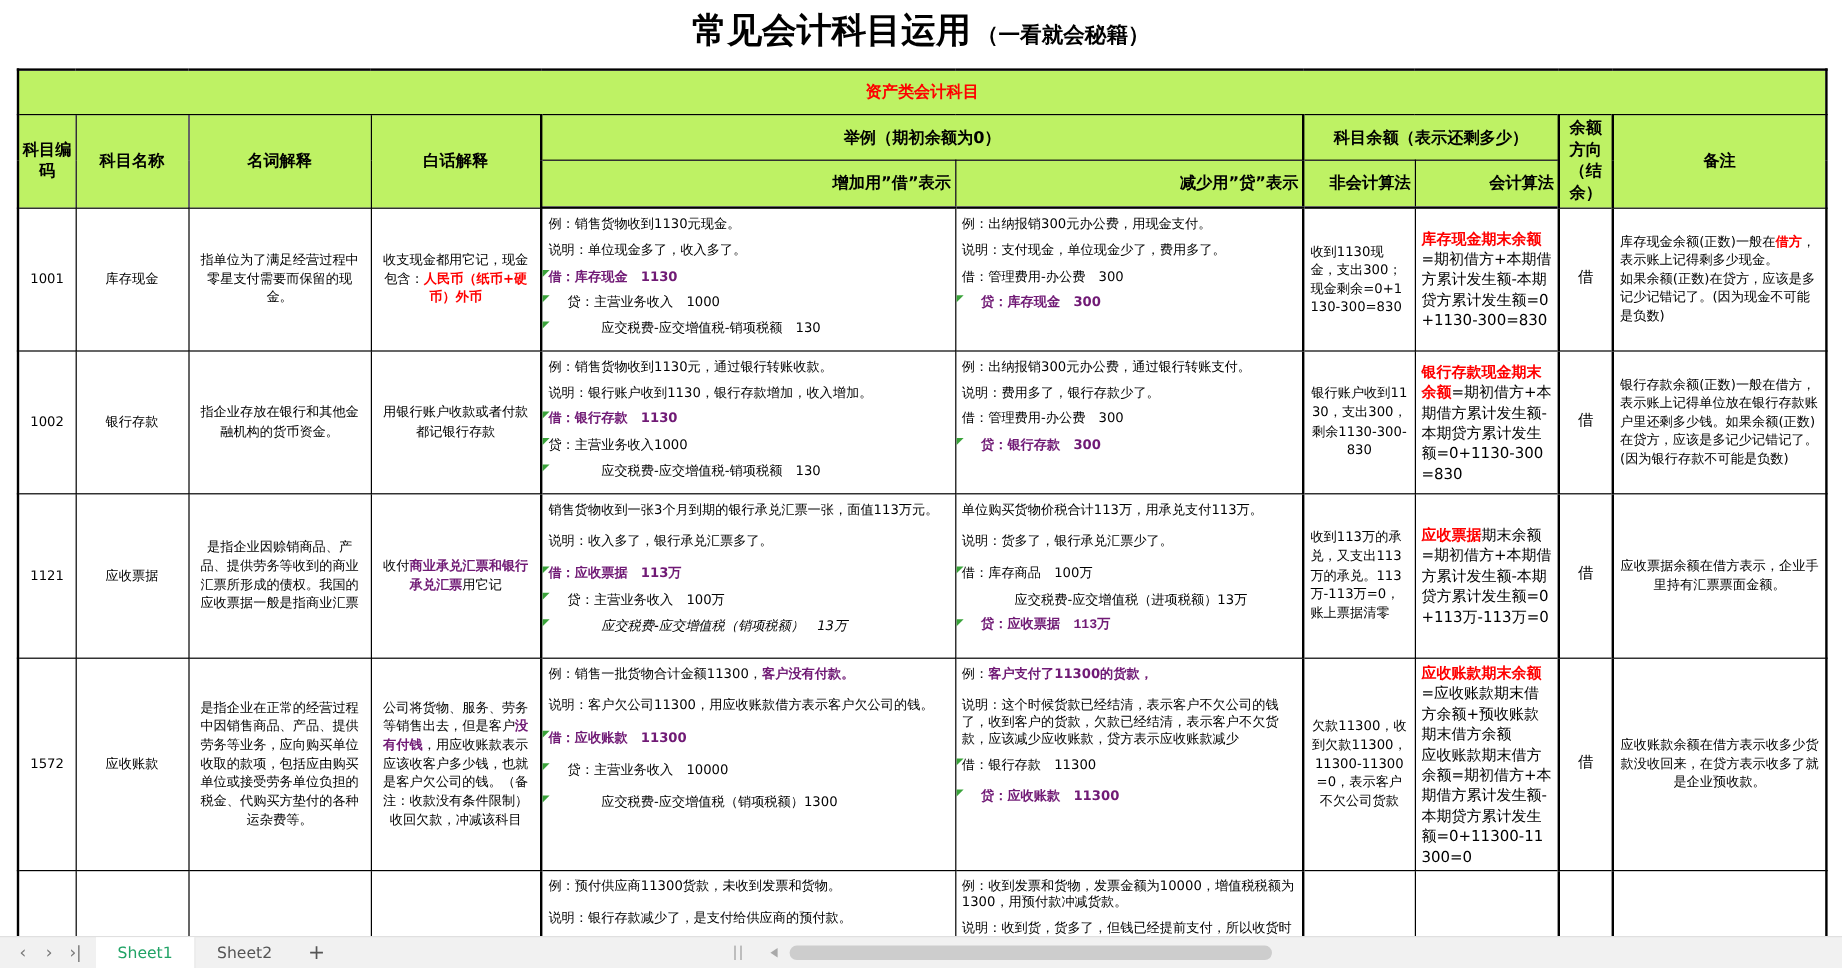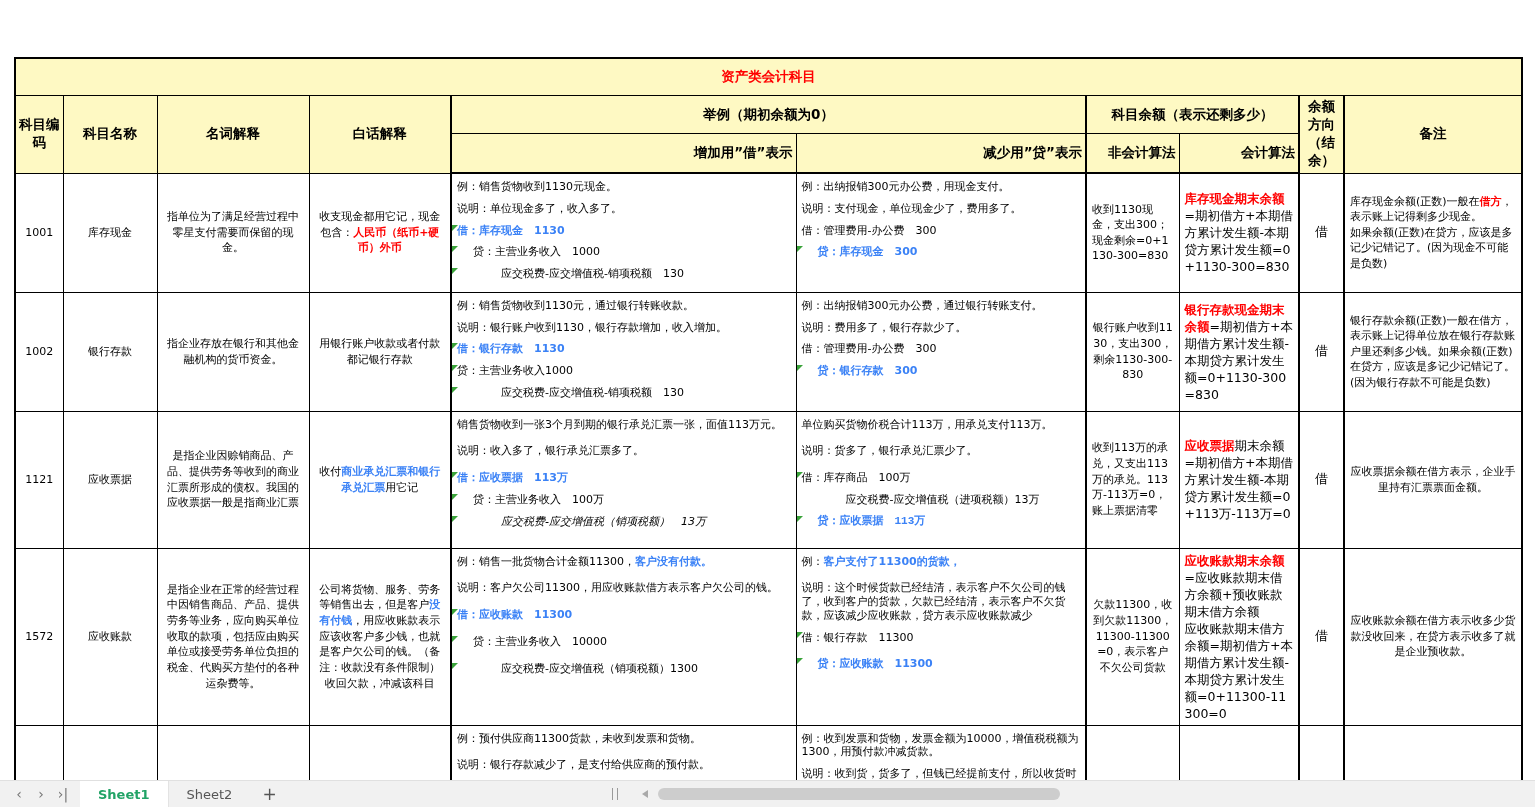--- a/index.html
+++ b/index.html
@@ -6,57 +6,61 @@
   .screen{position:relative;width:1535px;height:807px;background:#fff;overflow:hidden;
           font-family:"DejaVu Sans",sans-serif;color:#000;}
   
   .title{position:absolute;top:6px;left:0;width:100%;text-align:center;white-space:nowrap;}
   .title-main{font-family:"DejaVu Serif",serif;font-weight:bold;font-size:29px;}
   .title-sub{font-family:"DejaVu Serif",serif;font-weight:bold;font-size:18px;}
   
   table.grid{position:absolute;left:14px;top:57px;width:1507px;table-layout:fixed;
              border-collapse:collapse;border:2px solid #000;background:#fff;}
   .grid th,.grid td{border:1px solid #000;padding:3px 5px;word-break:break-all;overflow:hidden;}
-  .grid thead th{background:#fef9c3;font-weight:bold;font-size:13.5px;text-align:center;vertical-align:middle;padding:2px 3px;}
+  .grid thead th{background:#bef264;font-weight:bold;font-size:13.5px;text-align:center;vertical-align:middle;padding:2px 3px;}
   .grid thead tr.hrow2 th{border-bottom:2px solid #000;text-align:right;}
   th.section{font-size:15px;height:32px;border-bottom:1px solid #000;}
   .grid td{font-size:11px;line-height:1.42;vertical-align:middle;}
   td.c{text-align:center;}
   td.ex{vertical-align:top;line-height:1.25;}
   td.ex .line{margin:3px 0 8px 0;position:relative;}
   td .line{position:relative;}
   .line.gap{margin-top:13px !important;}
   .line.marked::before{content:"";position:absolute;left:-5px;top:1px;width:0;height:0;
      border-top:6px solid #3AA33A;border-right:6px solid transparent;}
   td.tight{line-height:1.36;font-size:12.5px;}
   .seg-r{color:#FF0000;font-weight:bold;}
-  .seg-b{color:#3b82f6;font-weight:bold;}
+  .seg-b{color:#701a75;font-weight:bold;}
   .bl2{border-left:2px solid #000 !important;}
   .br2{border-right:2px solid #000 !important;}
   td.dir{font-size:13px;}
   
   .sheetbar{position:absolute;left:0;bottom:0;width:1535px;height:26px;background:#F1F1F1;
             border-top:1px solid #E0E0E0;display:flex;align-items:stretch;z-index:10;}
   .nav{display:flex;align-items:center;gap:0;padding:0 6px 0 8px;}
   .nav span{color:#777;font-size:14px;width:22px;text-align:center;cursor:default;}
   .tabs{display:flex;align-items:stretch;}
   .tab{display:flex;align-items:center;padding:0 18px;font-size:13px;color:#555;background:transparent;}
-  .tab.active{background:#fff;color:#21A366;font-weight:bold;border-right:1px solid #E3E3E3;}
+  .tab.active{background:#fff;color:#21A366;font-weight:normal;border-right:1px solid #E3E3E3;}
   .addsheet{display:flex;align-items:center;padding:0 12px;font-size:17px;color:#555;}
   .hscroll-divider{position:absolute;left:612px;top:7px;width:4px;height:12px;
       border-left:1px solid #9a9a9a;border-right:1px solid #9a9a9a;}
   .hscroll-arrow{position:absolute;left:642px;top:9px;width:0;height:0;
       border-top:4px solid transparent;border-bottom:4px solid transparent;border-right:6px solid #a9a9a9;}
   .hscroll-thumb{position:absolute;left:658px;top:7px;width:402px;height:12px;background:#CDCDCD;border-radius:6px;}
 </style>
 </head>
 <body>
 
 <div class="screen">
 
+  <div class="title">
+    <span class="title-main">常见会计科目运用</span>
+    <span class="title-sub">（一看就会秘籍）</span>
+  </div>
 
   <table class="grid">
     <colgroup>
       <col style="width:48px">
         <col style="width:94px">
         <col style="width:152px">
         <col style="width:142px">
       <col style="width:345px">
         <col style="width:290px">
         <col style="width:93px">

